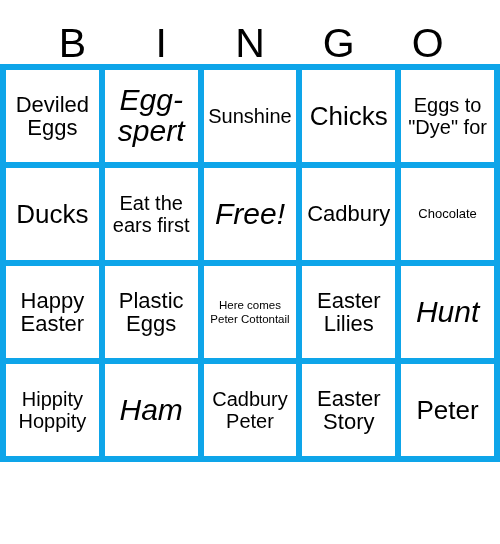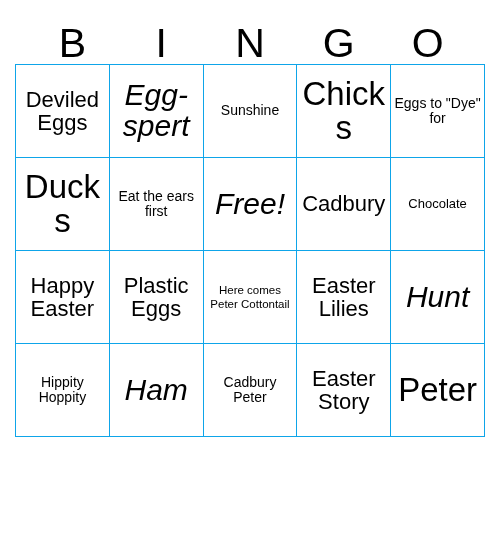--- a/index.html
+++ b/index.html
@@ -41,36 +41,36 @@
   }
   
   #grid {
     width: 444px;
     margin: 0 auto;
     border-collapse: collapse;
     table-layout: fixed;
   }
   #grid tr { height: 90px; }
   .cell {
-    border: 1px solid #0ea5e9;
+    border: 6px solid #0ea5e9;
     width: 88.8px;
     height: 90px;
     padding: 1px 2px;
     text-align: center;
     vertical-align: middle;
     overflow: hidden;
     word-wrap: break-word;
     line-height: 1.04;
     color: #000000;
   }
   
   .sz-xl   { font-size: 30px; line-height: 1.02; font-style: italic; }
-  .sz-lg   { font-size: 33px; line-height: 1.03; }
+  .sz-lg   { font-size: 26px; line-height: 1.03; }
   .sz-md   { font-size: 22px; line-height: 1.05; }
-  .sz-sm   { font-size: 14px; line-height: 1.10; }
+  .sz-sm   { font-size: 20px; line-height: 1.10; }
   .sz-xs   { font-size: 13px; line-height: 1.20; }
   .sz-xxs  { font-size: 11.5px; line-height: 1.25; text-align: center; }
 </style>
 </head>
 <body>
 
 <div id="card">
 
   <div id="header-row">
     <div class="header-letter">B</div>

